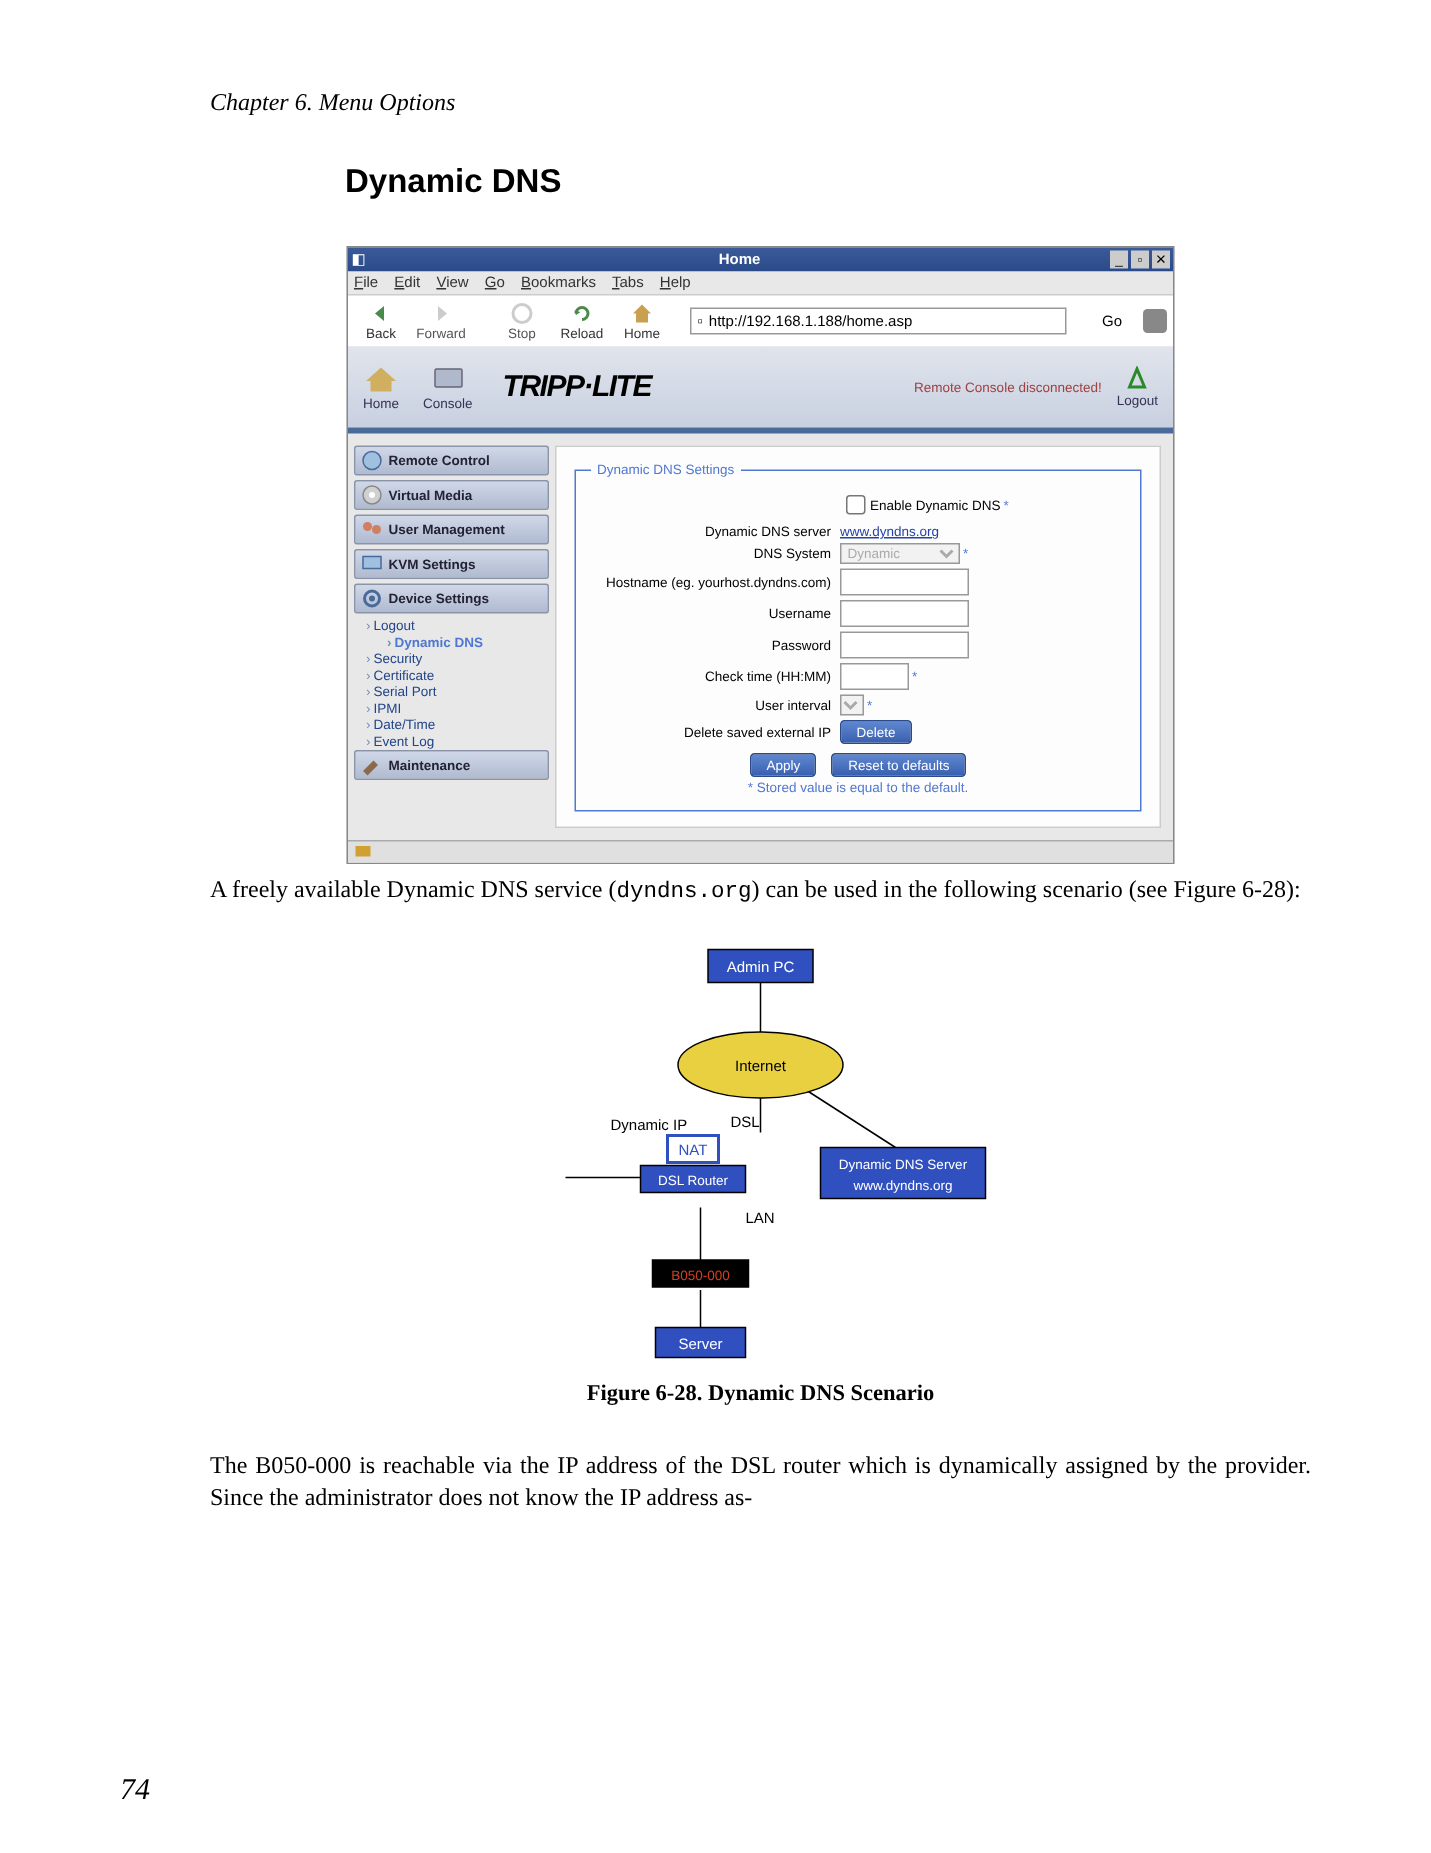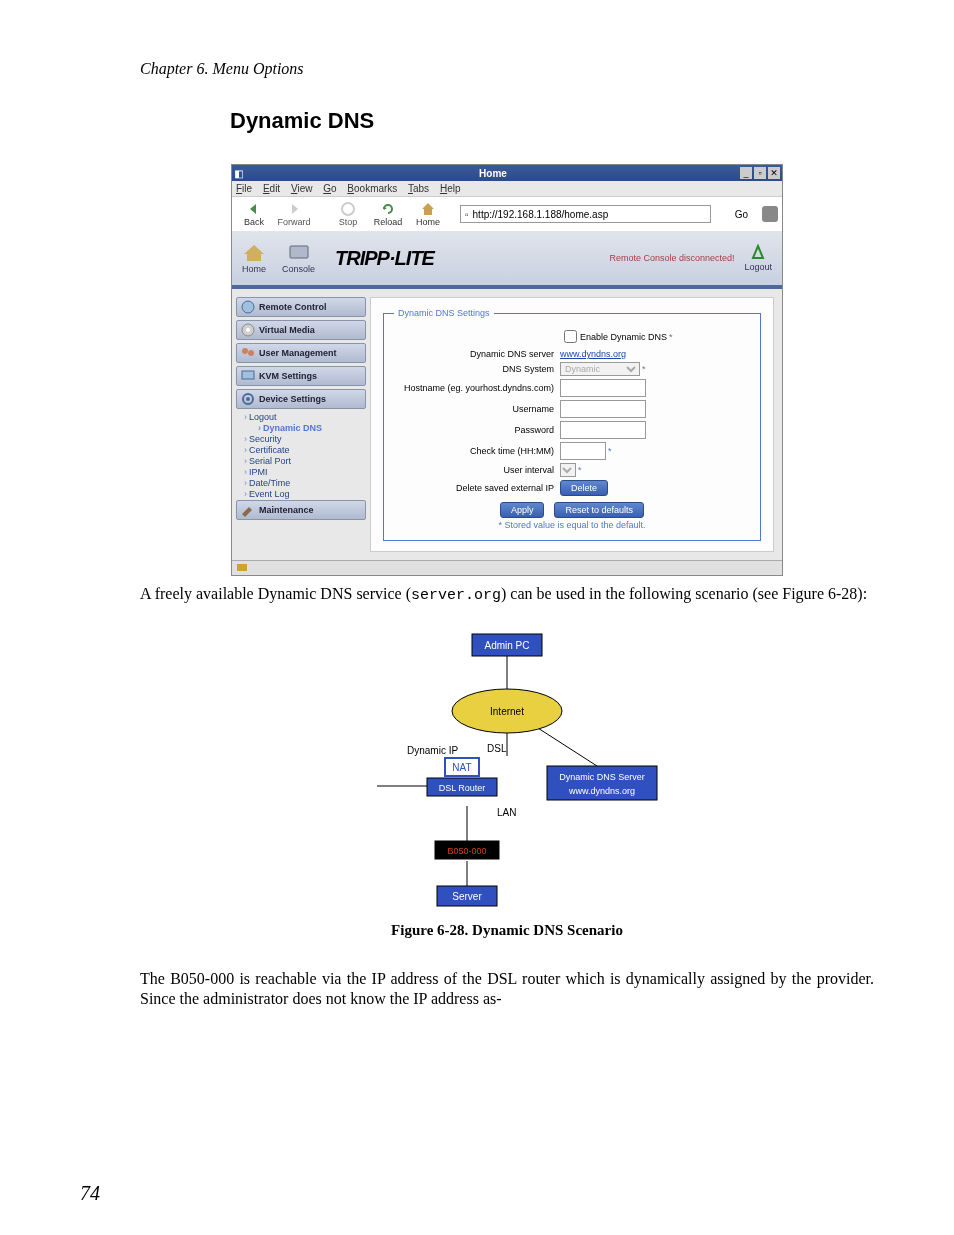--- a/index.html
+++ b/index.html
@@ -401,21 +401,21 @@
       <div class="status-bar-bottom">
         <svg class="sicon" viewBox="0 0 12 12">
             <rect x="1" y="3" width="10" height="7" fill="#d0a030"></rect>
           </svg>
       </div>
     </div>
   </div>
 
 
   <p class="body-text">
-    <span>A freely available Dynamic DNS service (</span><code class="mono">server.org</code><span>) can be used in the following scenario (see Figure 6-28):</span>
+    <span>A freely available Dynamic DNS service (</span><code class="mono">dyndns.org</code><span>) can be used in the following scenario (see Figure 6-28):</span>
   </p>
 
   <div class="diagram">
     <svg class="diag-svg" width="320" height="290" viewBox="0 0 320 290">
 
       <line x1="160" y1="30" x2="160" y2="65" stroke="#000"></line>
       <line x1="160" y1="105" x2="160" y2="130" stroke="#000"></line>
       <line x1="100" y1="160" x2="30" y2="160" stroke="#000" stroke-dasharray="0"></line>
       <line x1="180" y1="95" x2="250" y2="140" stroke="#000"></line>
       <line x1="120" y1="180" x2="120" y2="215" stroke="#000"></line>

